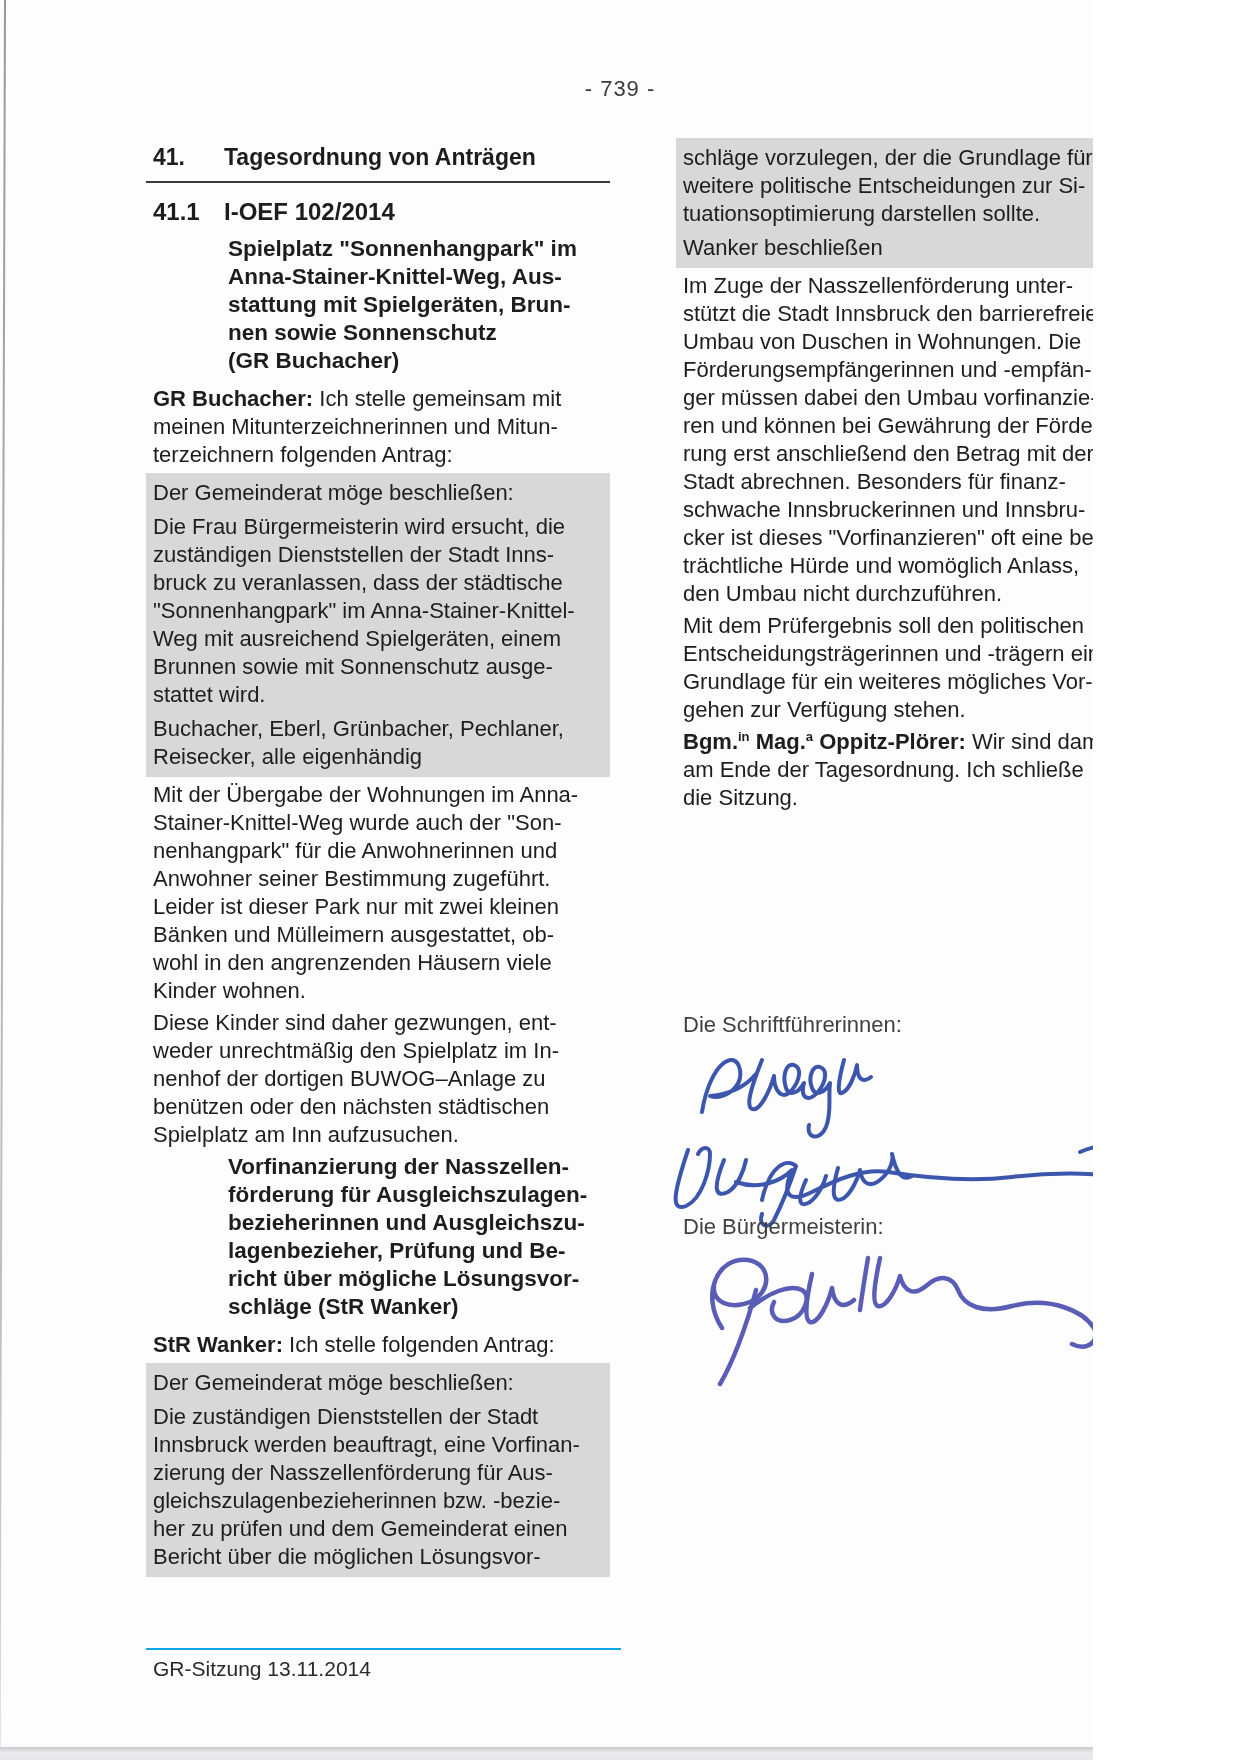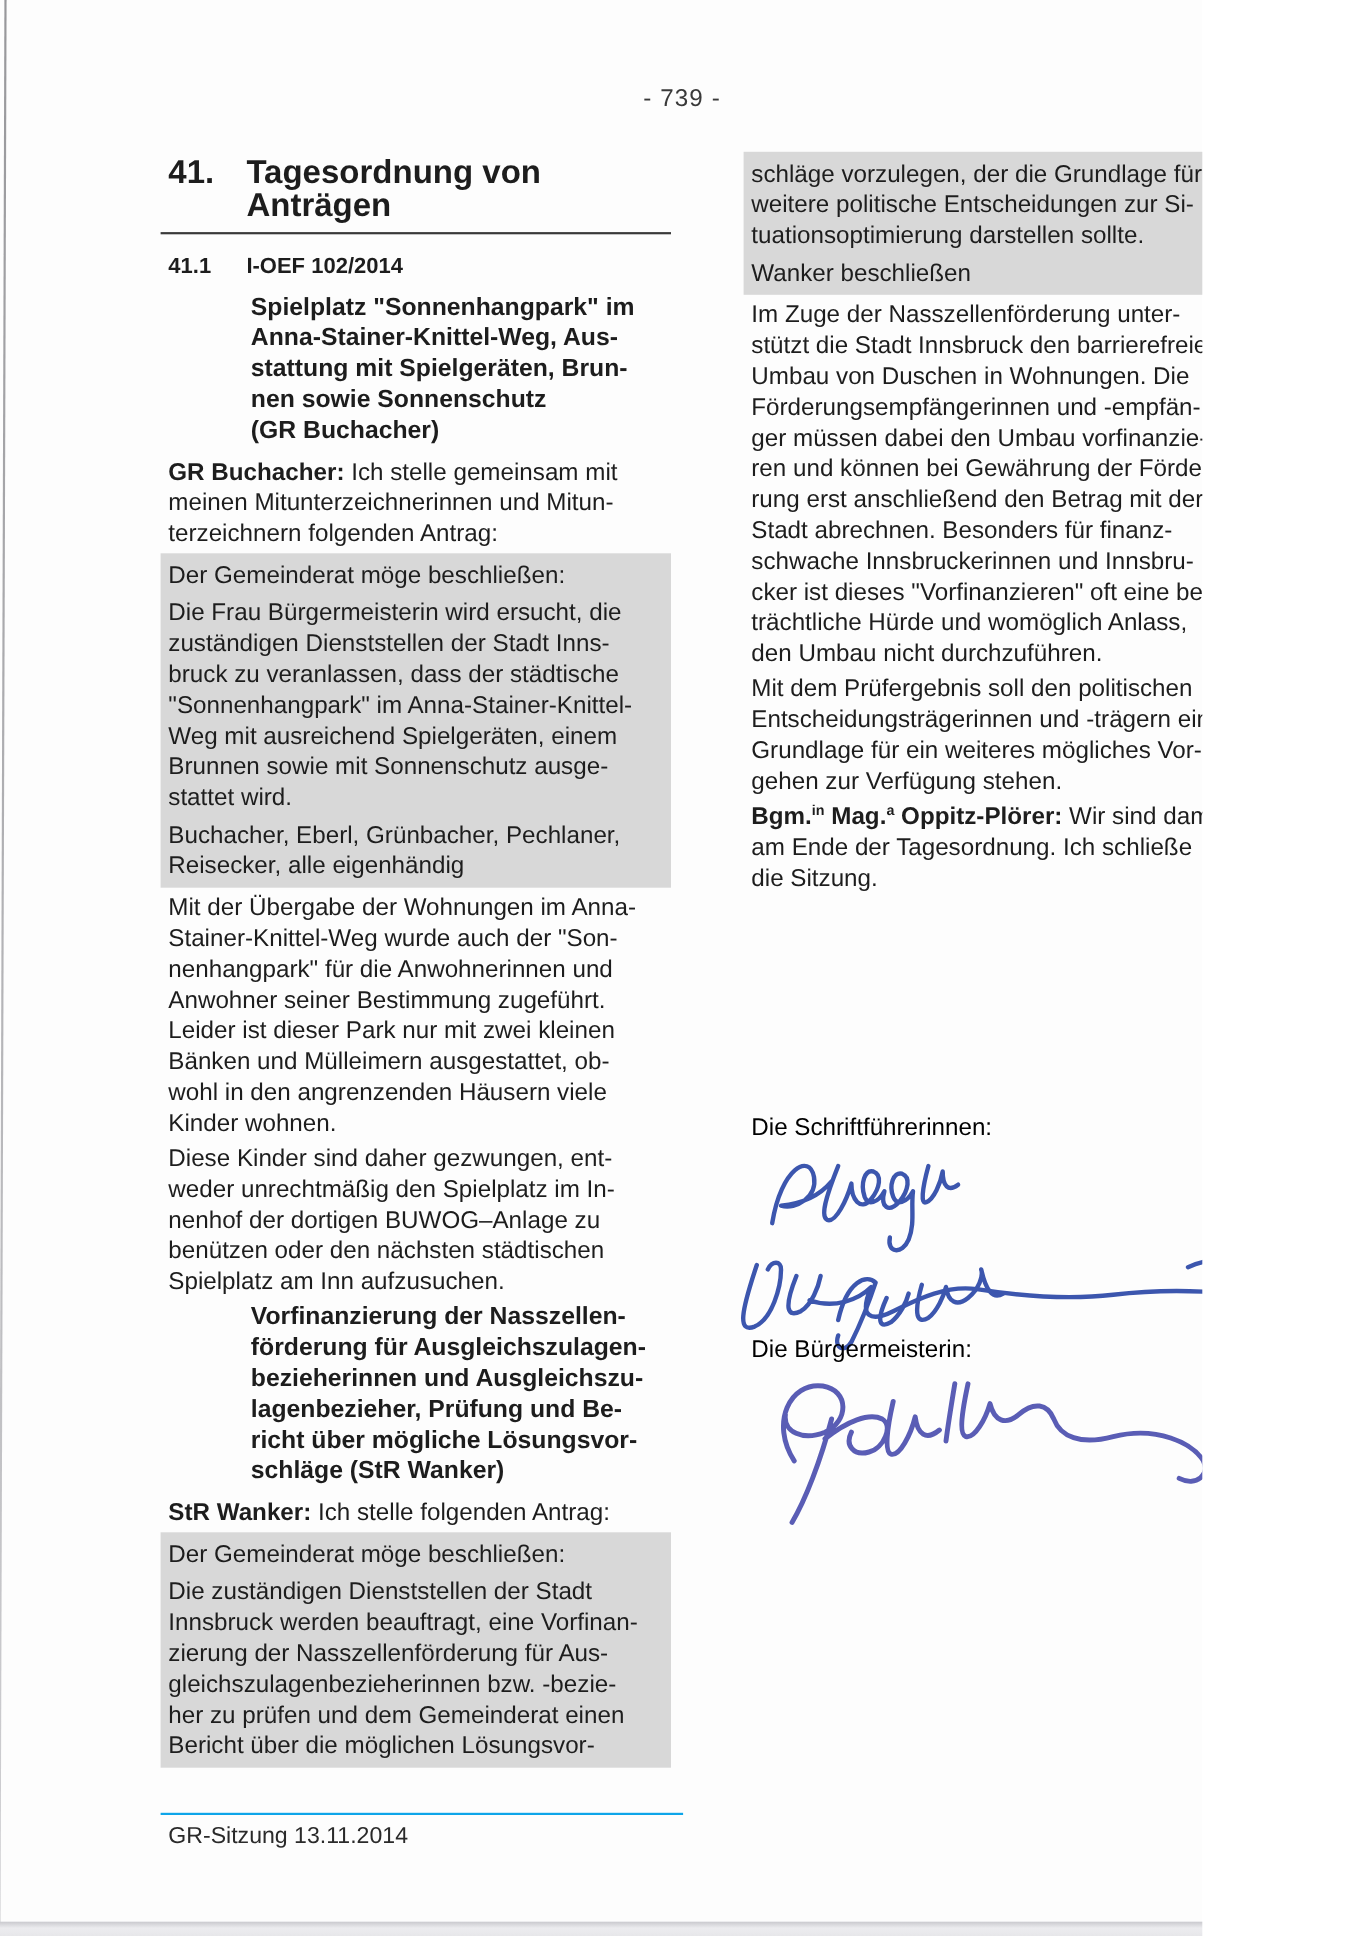--- a/index.html
+++ b/index.html
@@ -25,26 +25,26 @@
   .page-number{
     position:absolute;top:76px;left:520px;width:200px;
     text-align:center;font-size:22px;color:#3a3a3a;letter-spacing:1px;
   }
   
   .col{position:absolute;font-size:22px;line-height:28px;}
   .col-left{left:146px;top:142px;width:464px;}
   .col-right{left:676px;top:138px;width:478px;}
   .col p{margin:0 0 4px 0;padding:0 7px;}
   .sec-heading{
-    display:flex;font-weight:bold;font-size:30px;line-height:30px;
+    display:flex;font-weight:bold;font-size:23px;line-height:30px;
     padding:0 0 9px 7px;border-bottom:2px solid #3a3a3a;margin-bottom:14px;
   }
   .sec-heading .num{width:71px;flex:0 0 71px;}
   .sub-heading{
-    display:flex;font-weight:bold;font-size:20px;line-height:30px;
+    display:flex;font-weight:bold;font-size:24px;line-height:30px;
     padding-left:7px;margin-bottom:8px;
   }
   .sub-heading .num{width:71px;flex:0 0 71px;}
   .motion-title{
     font-weight:bold;font-size:22.5px;line-height:28px;
     margin:0 0 10px 82px;padding-right:4px;
   }
   .hl{
     background:#d8d8d8;
     padding:6px 0;margin:0 0 4px 0;
@@ -56,21 +56,21 @@
   .gap-section{margin-top:24px;}
   .gap-closing{margin-top:80px;}
   
   .footer{
     position:absolute;left:146px;top:1648px;width:468px;
     border-top:2px solid #0ea5e9;padding:7px 0 0 7px;
     font-size:21px;color:#2a2a2a;
   }
   
   .sig-label{
-    position:absolute;font-size:22px;color:#000000;
+    position:absolute;font-size:22px;color:#404040;
   }
   .sig-label-1{left:683px;top:1012px;}
   .sig-label-2{left:683px;top:1214px;}
   .sig-svg{position:absolute;pointer-events:none;}
   .sig-svg-1{left:640px;top:1032px;}
   .sig-svg-2{left:660px;top:1232px;}
   .sig-svg path{fill:none;stroke-linecap:round;stroke-linejoin:round;}
 </style>
 </head>
 <body>

